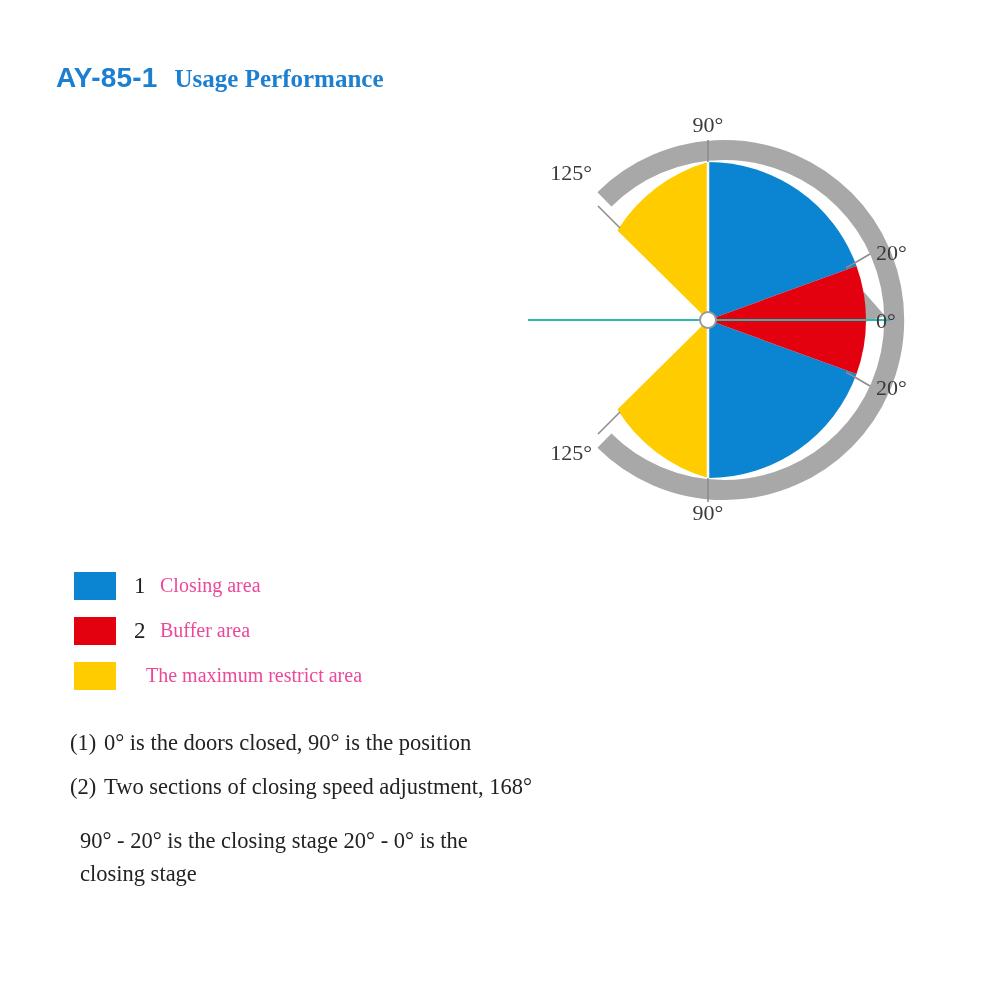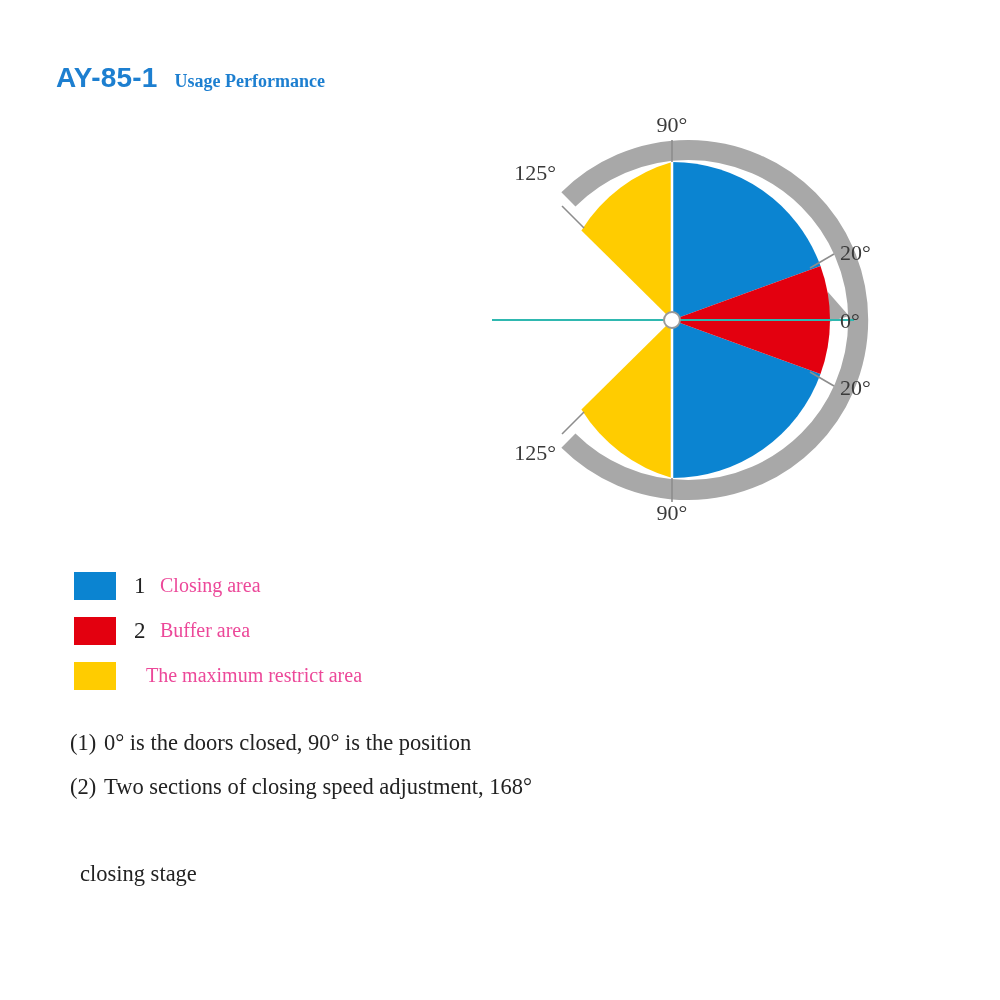--- a/index.html
+++ b/index.html
@@ -26,29 +26,29 @@
   #title-code {
     font-family: "Liberation Sans", sans-serif;
     font-weight: bold;
     font-size: 28px;
     color: #1d7fd0;
     letter-spacing: 0.2px;
   }
   #title-text {
     font-family: "Liberation Serif", serif;
     font-weight: bold;
-    font-size: 18px;
+    font-size: 25px;
     color: #1d7fd0;
     margin-left: 13px;
   }
 
   
   #diagram {
     position: absolute;
-    left: 492px;
+    left: 528px;
     top: 110px;
     width: 420px;
     height: 420px;
   }
   #diagram svg {
     display: block;
   }
   .ang-label {
     font-family: "Liberation Serif", serif;
     font-size: 22px;
@@ -198,16 +198,16 @@
     <span class="note-marker">(1)</span>
     <span class="note-body">0° is the doors closed, 90° is the position</span>
   </div>
   <div class="note">
     <span class="note-marker">(2)</span>
     <span class="note-body">
       <span>Two sections of closing speed adjustment, 168°</span><br>
     </span>
   </div>
   <div id="note-final">
-    <br>
+    <span>90° - 20° is the closing stage 20° - 0° is the</span><br>
     <span>closing stage</span>
   </div>
 </div>
 
 </body></html>

